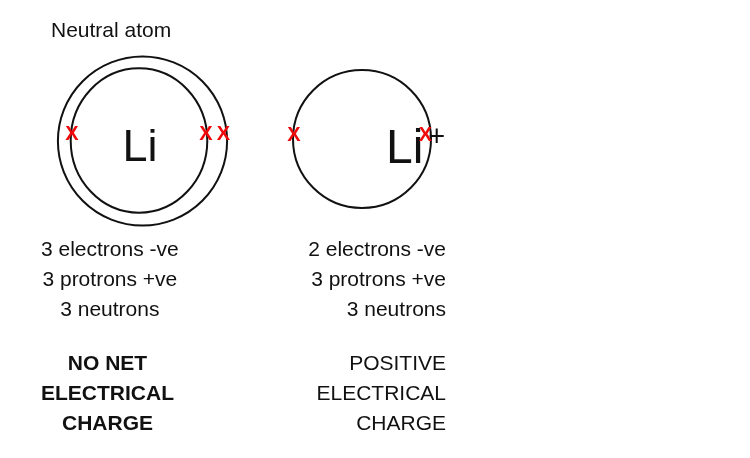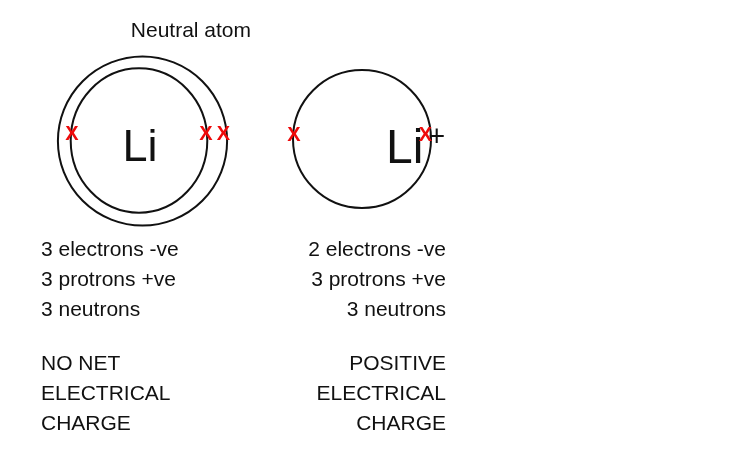--- a/index.html
+++ b/index.html
@@ -9,21 +9,21 @@
     height: 458px;
     background: #ffffff;
     font-family: "Liberation Sans", sans-serif;
     color: #111111;
     overflow: hidden;
   }
   .abs { position: absolute; }
   .title {
     font-size: 21px;
     line-height: 30px;
-    text-align: right;
+    text-align: left;
     white-space: nowrap;
   }
   .shells-svg { left: 0; top: 0; }
   .symbol {
     font-size: 45px;
     line-height: 45px;
     white-space: nowrap;
   }
   .symbol-center { transform: translateX(-50%); }
   .symbol-lg { font-size: 48px; line-height: 48px; margin-left: 44px; }
@@ -37,20 +37,21 @@
     font-weight: bold;
     line-height: 1;
     transform: translate(-50%, -50%);
     color: #ee0a0a;
     letter-spacing: 0;
   }
   .tblock {
     font-size: 21px;
     line-height: 30px;
     white-space: nowrap;
+    text-align: center;
   }
   .col-right { text-align: right; }
 </style>
 </head>
 <body>
 
 <div class="canvas">
 
   <svg class="abs shells-svg" width="750" height="458" viewBox="0 0 750 458">
     <circle cx="142.5" cy="141" r="84.6" fill="none" stroke="#111111" stroke-width="2"></circle>
@@ -76,21 +77,21 @@
     <div>3 protrons +ve</div>
     <div>3 neutrons</div>
   </div>
 
   <div class="abs tblock col-right" style="left:246px; top:234px; width:200px;">
     <div>2 electrons -ve</div>
     <div>3 protrons +ve</div>
     <div>3 neutrons</div>
   </div>
 
-  <div class="abs tblock" style="left:41px; top:348px;">
+  <div class="abs tblock" style="left:41px; top:348px;font-weight:bold;">
     <div>NO NET</div>
     <div>ELECTRICAL</div>
     <div>CHARGE</div>
   </div>
 
   <div class="abs tblock col-right" style="left:246px; top:348px; width:200px;">
     <div>POSITIVE</div>
     <div>ELECTRICAL</div>
     <div>CHARGE</div>
   </div>

